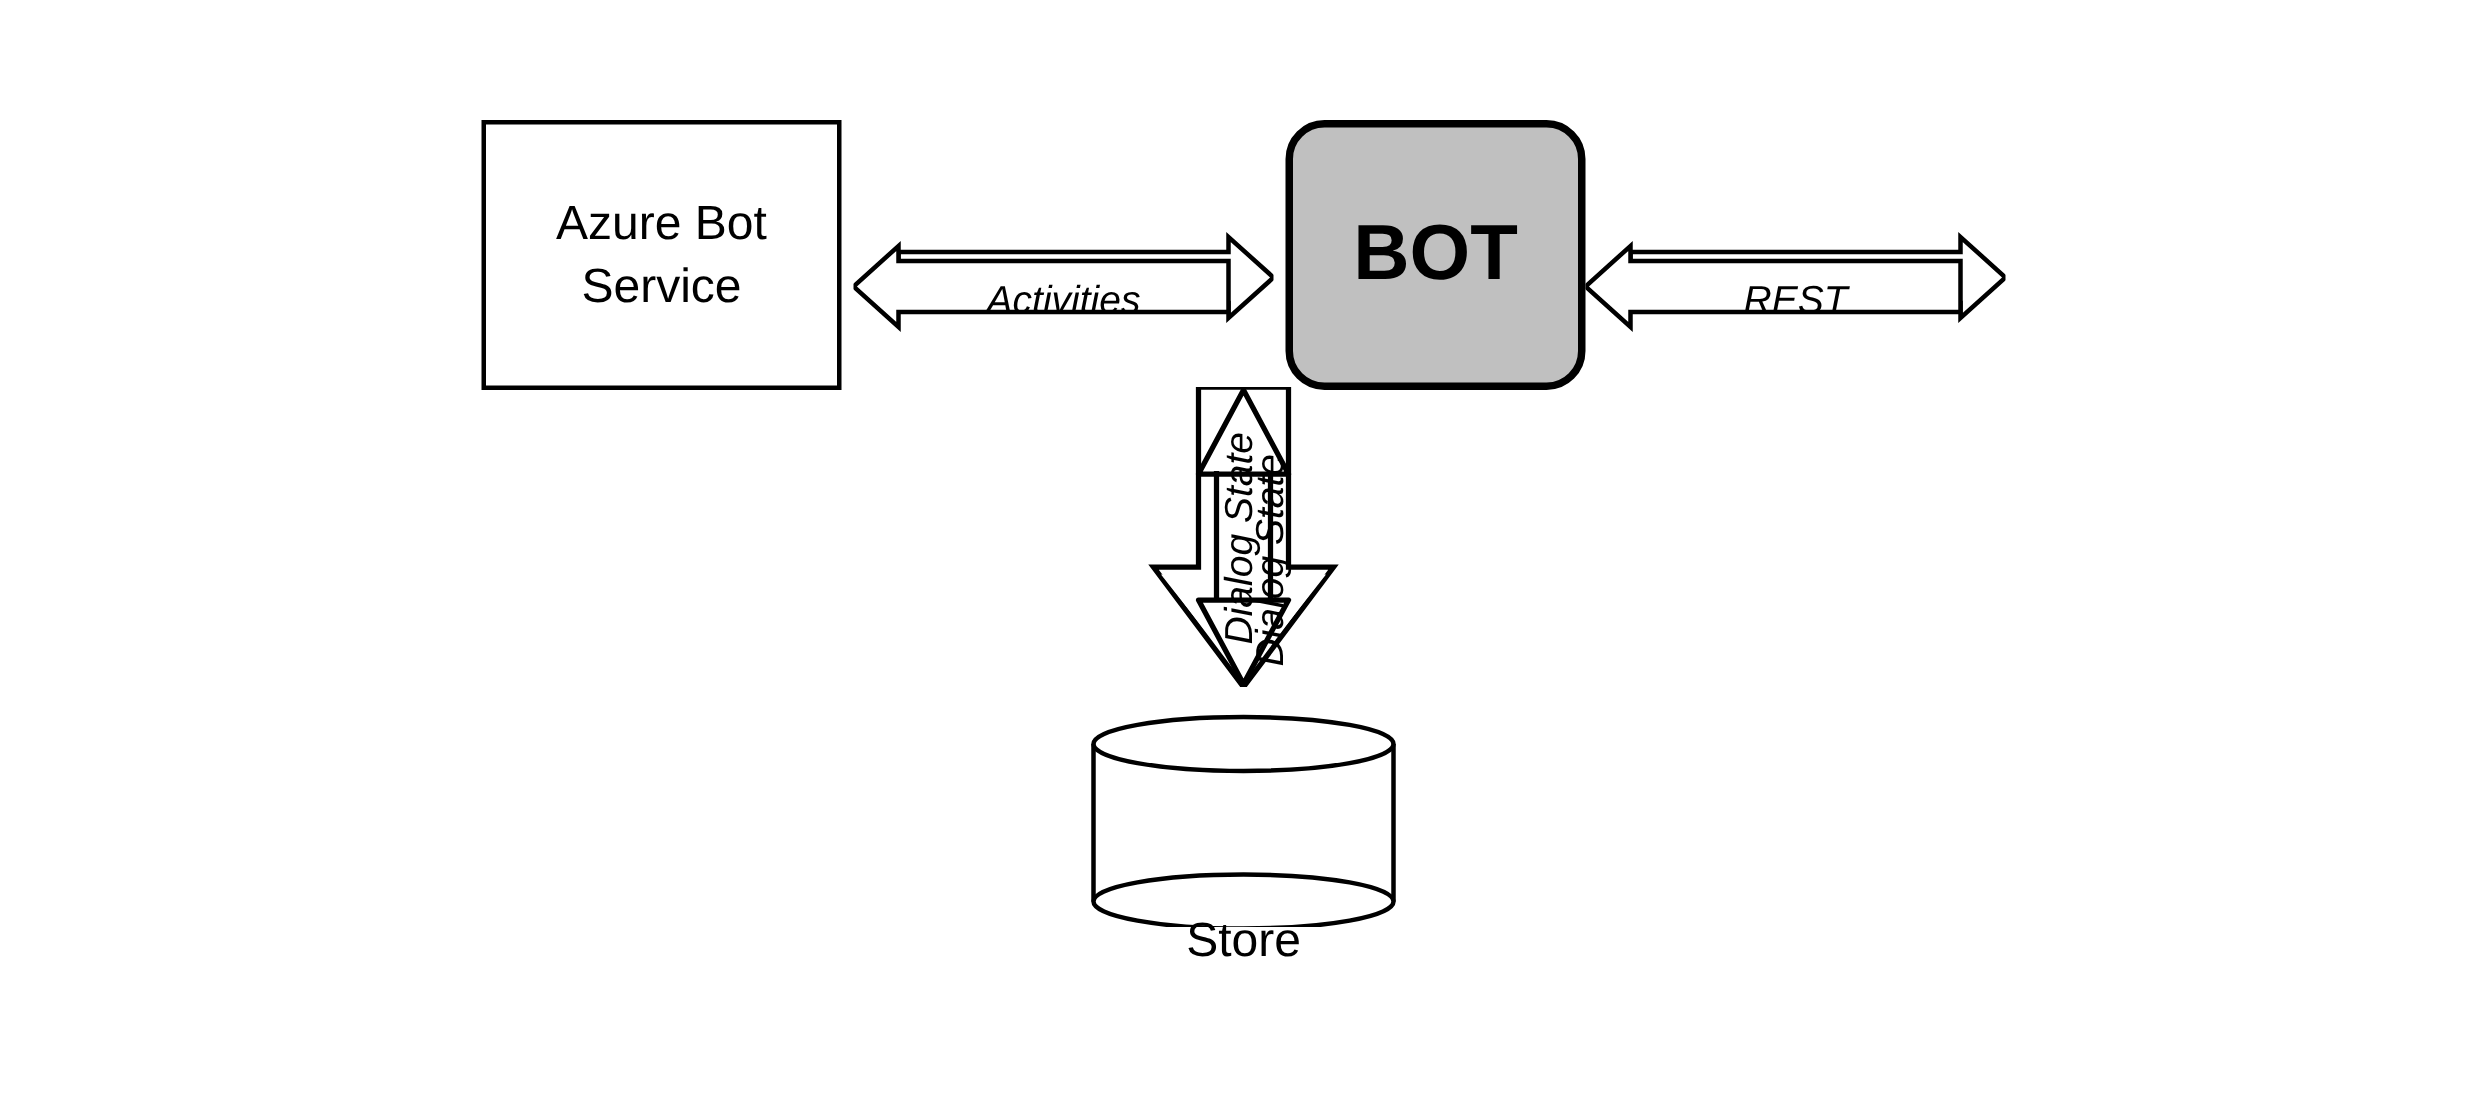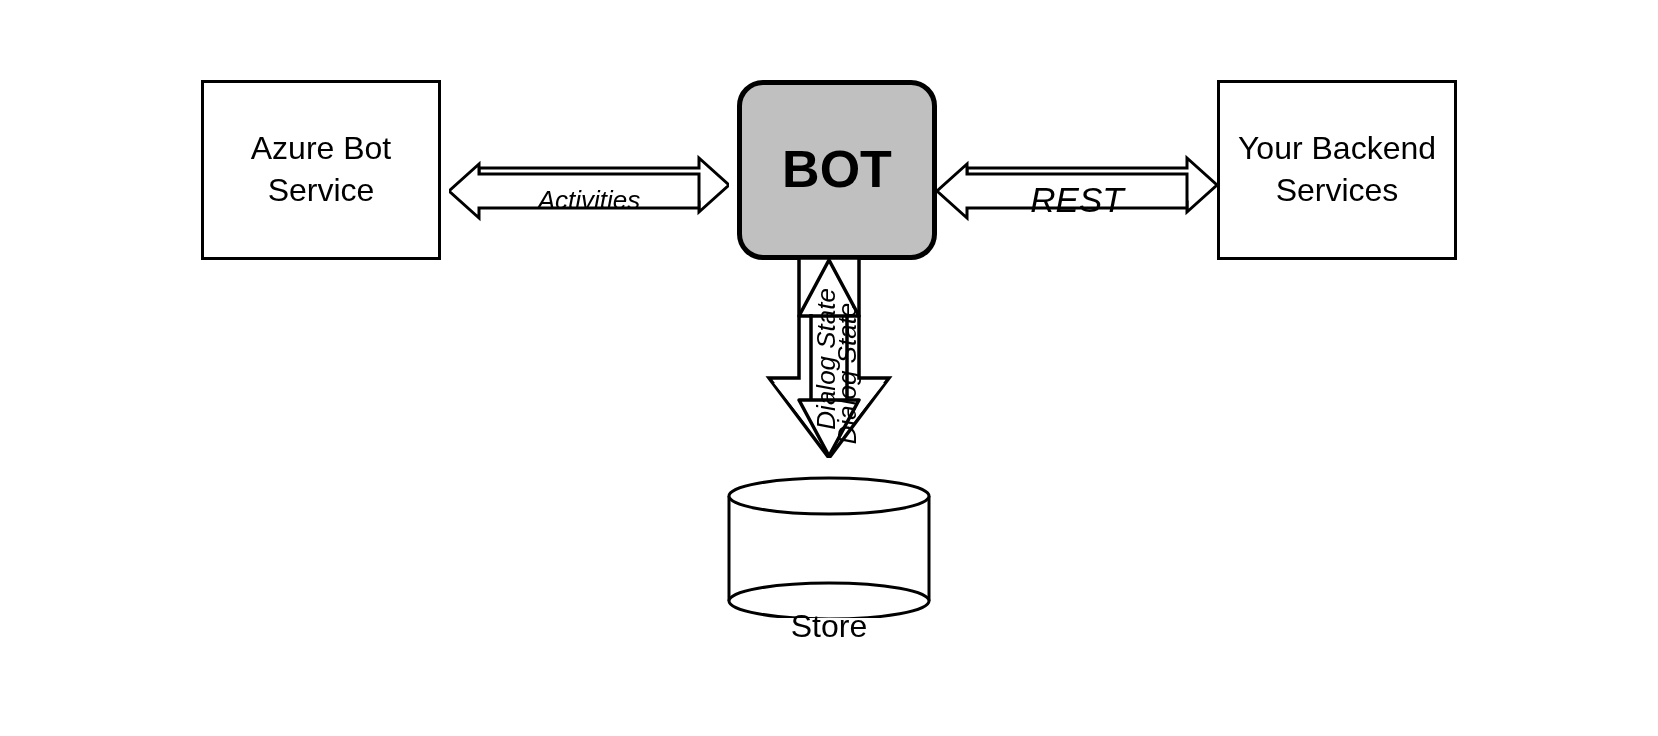--- a/index.html
+++ b/index.html
@@ -160,27 +160,23 @@
         <polygon points="
           250,68
           30,68
           30,78
           0,51
           30,24
           30,34
           250,34
         " fill="white" stroke="black" stroke-width="3"></polygon>
       </svg>
-      <span class="h-arrow-label" style="font-style:italic;font-size:35px;">REST</span>
-    </div>
-
-    <div class="service-box backend-box">
-      <span style="white-space:pre-line;">Your Backend
-Services</span>
-    </div>
+      <span class="h-arrow-label" style="font-style:italic;font-size:26px;">REST</span>
+    </div>
+
 
   </div>
 
   <div class="vertical-section">
 
     <div style="position:relative;width:200px;height:200px;">
       <svg width="200" height="200">
 
         <polygon points="
           70,0

